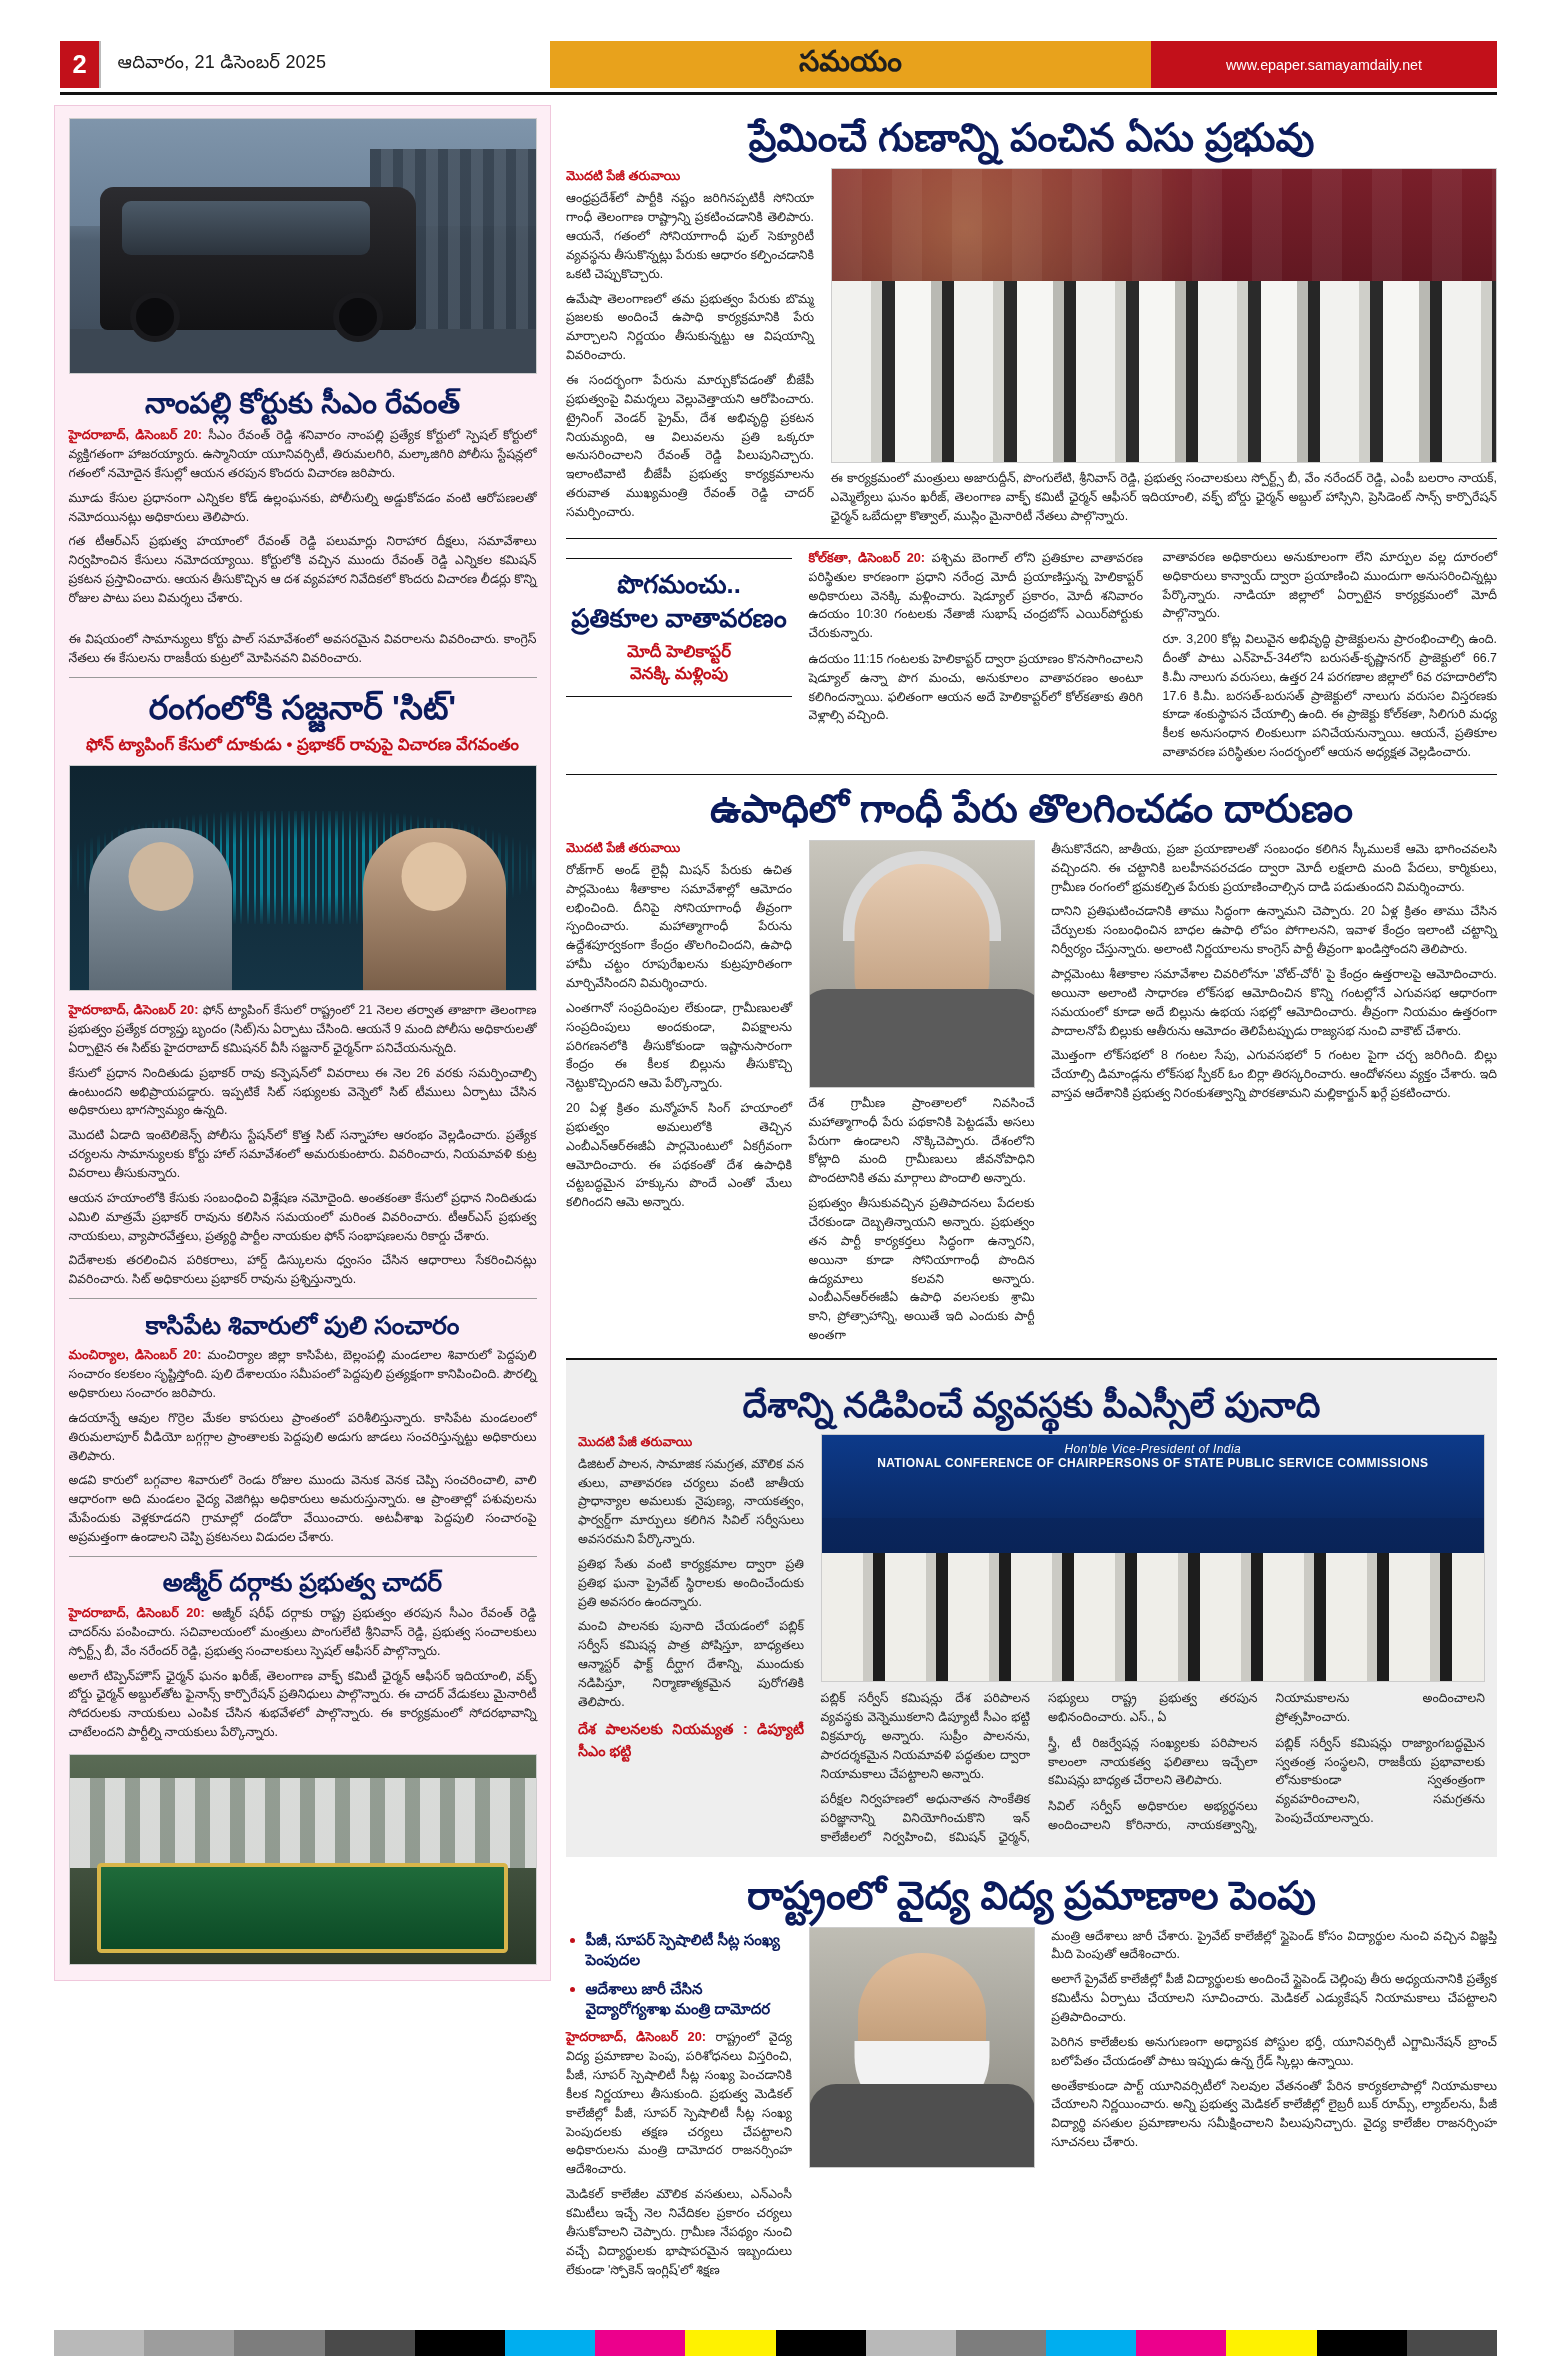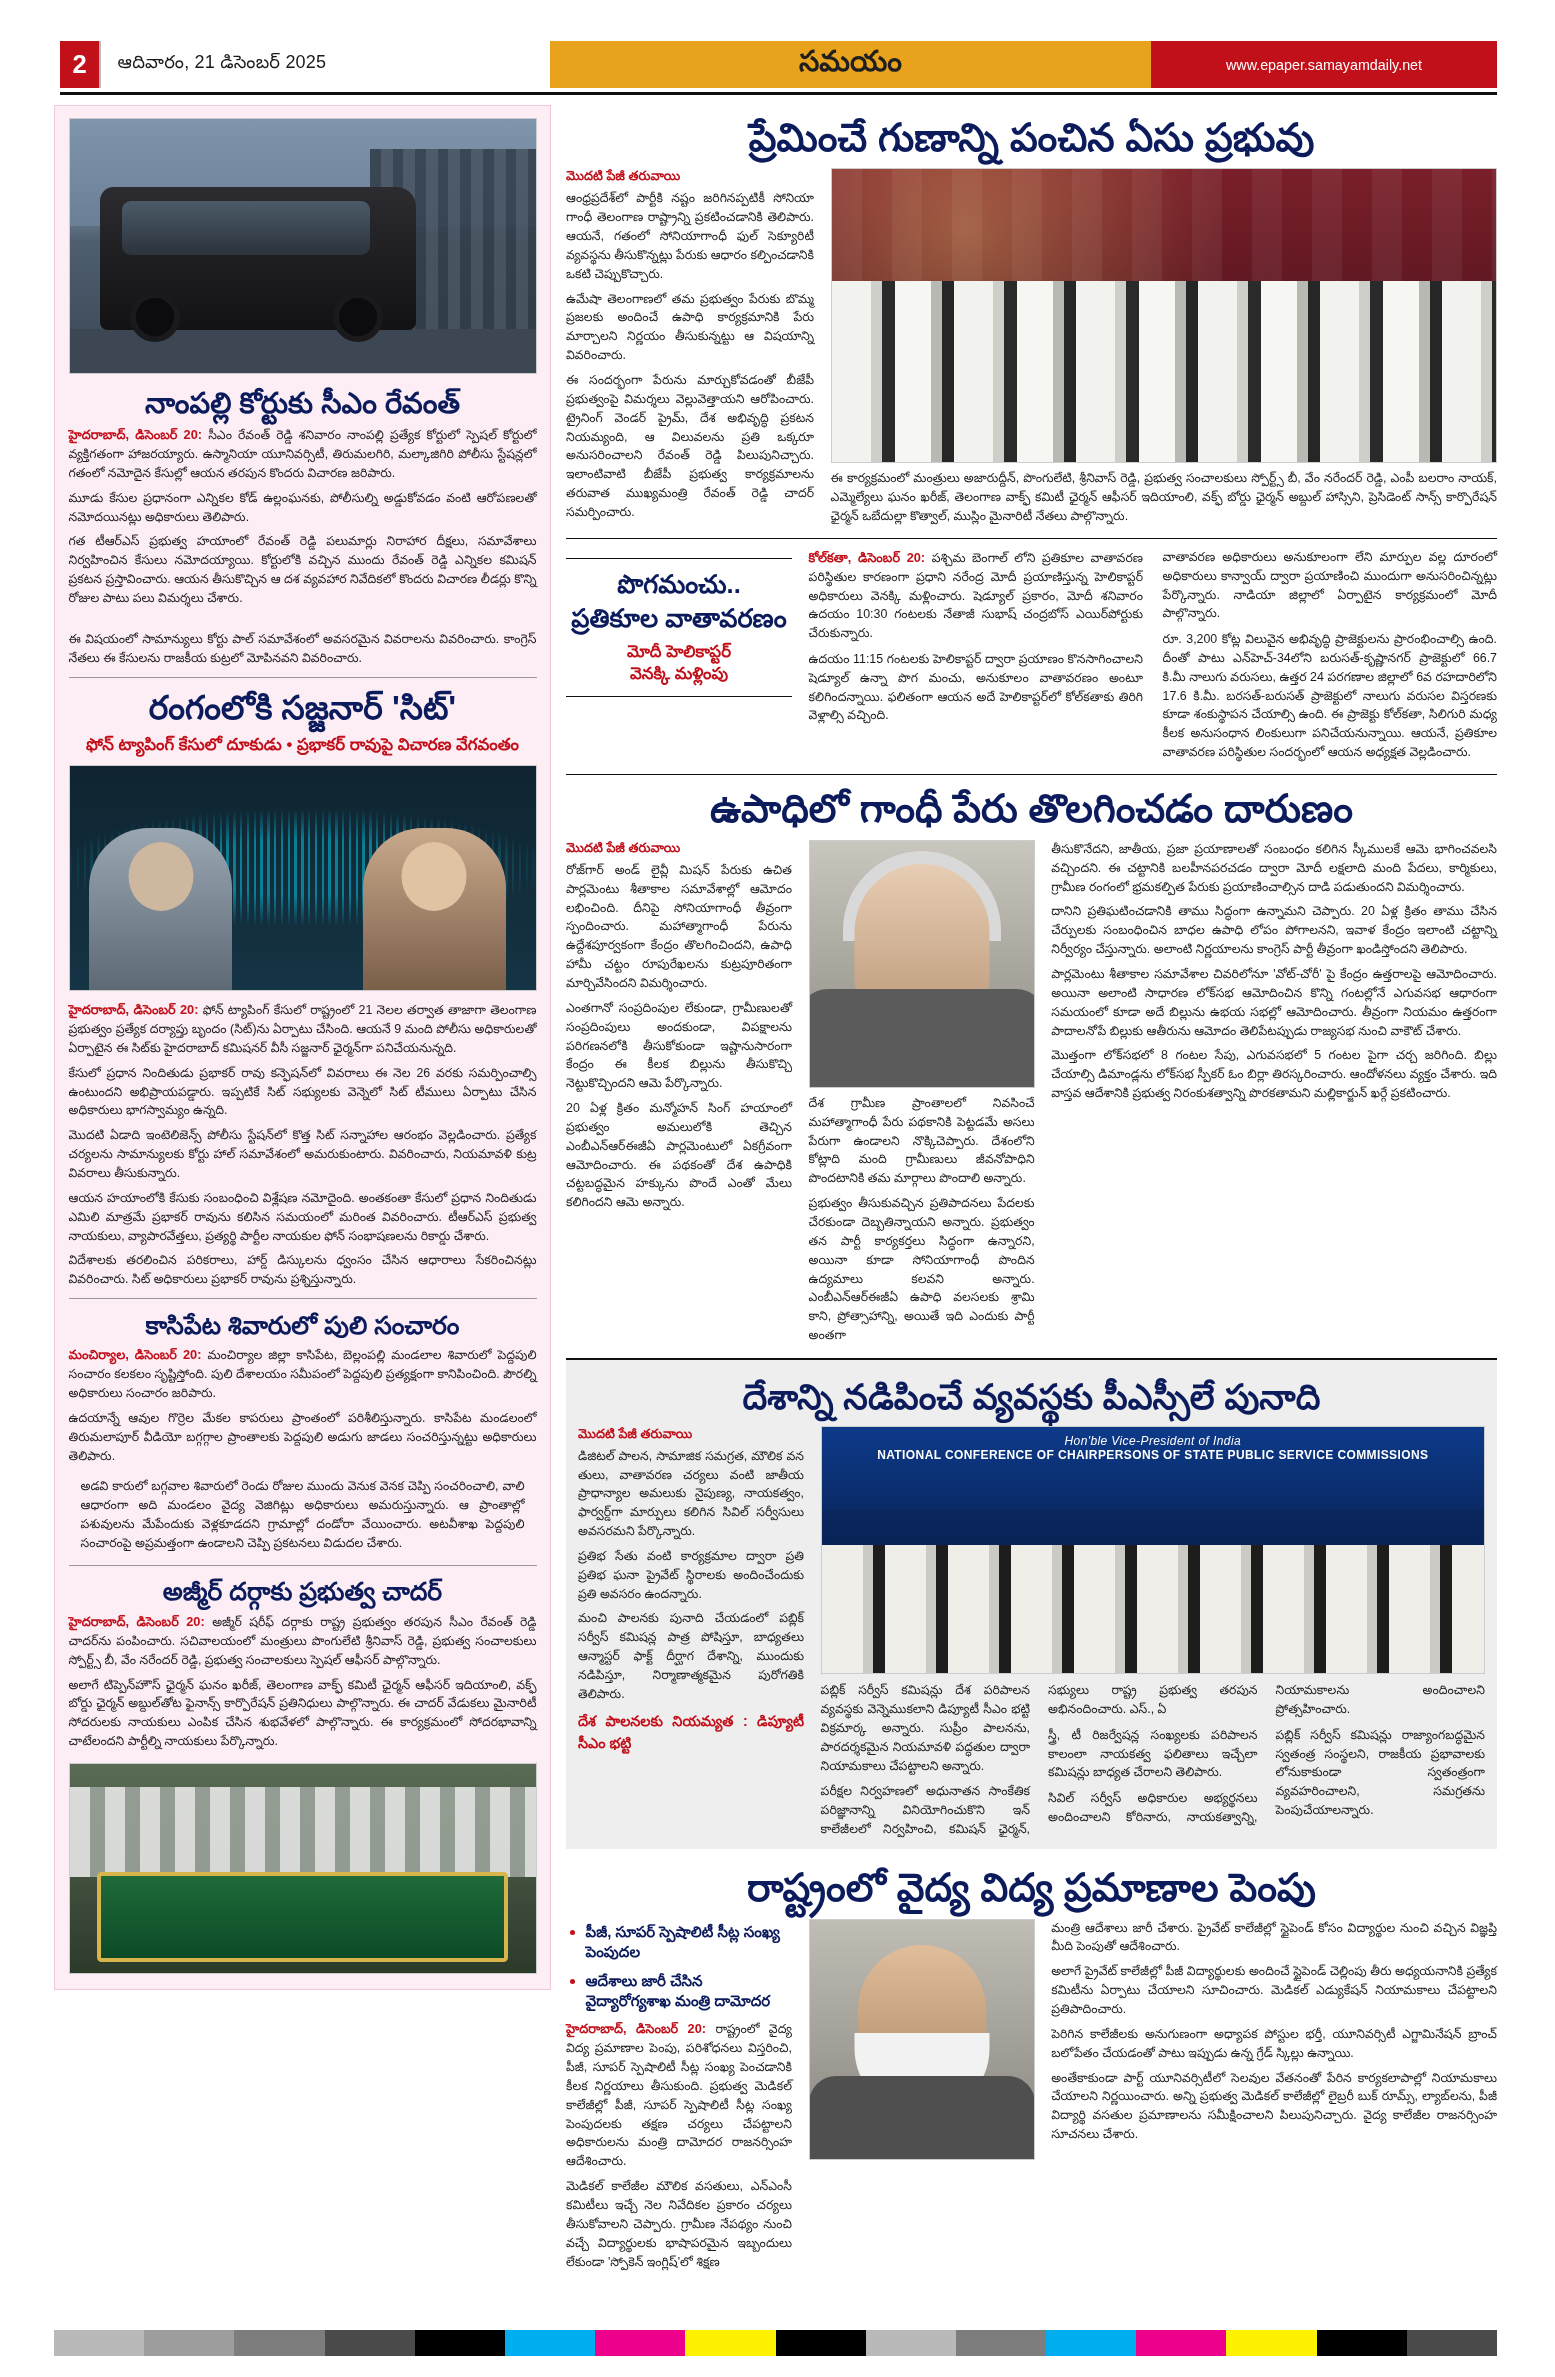--- a/index.html
+++ b/index.html
@@ -325,21 +325,21 @@
 
     <hr class="thin">
 
     <div class="subhead-left sm">కాసిపేట శివారులో పులి సంచారం</div>
     <div class="body-text">
       <p style="margin:0 0 6px 0;">
         <span class="dateline">మంచిర్యాల, డిసెంబర్ 20:</span>
         <span>మంచిర్యాల జిల్లా కాసిపేట, బెల్లంపల్లి మండలాల శివారులో పెద్దపులి సంచారం కలకలం సృష్టిస్తోంది. పులి దేశాలయం సమీపంలో పెద్దపులి ప్రత్యక్షంగా కానిపించింది. పౌరల్ని అధికారులు సంచారం జరిపారు.</span>
       </p>
       <p style="margin:0 0 6px 0;">ఉదయాన్నే ఆవుల గొర్రెల మేకల కాపరులు ప్రాంతంలో పరిశీలిస్తున్నారు. కాసిపేట మండలంలో తిరుమలాపూర్ వీడియో బగ్గగ్గాల ప్రాంతాలకు పెద్దపులి అడుగు జాడలు సంచరిస్తున్నట్టు అధికారులు తెలిపారు.</p>
-      <p style="margin:12px;">అడవి కారులో బగ్గవాల శివారులో రెండు రోజుల ముందు వెనుక వెనక చెప్పి సంచరించాలి, వాలి ఆధారంగా అది మండలం వైద్య వెజిగిట్లు అధికారులు అమరుస్తున్నారు. ఆ ప్రాంతాల్లో పశువులను మేపేందుకు వెళ్లకూడదని గ్రామాల్లో దండోరా వేయించారు. అటవీశాఖ పెద్దపులి సంచారంపై అప్రమత్తంగా ఉండాలని చెప్పి ప్రకటనలు విడుదల చేశారు.</p>
+      <p style="margin:0;font-family:Liberation Serif, serif;">అడవి కారులో బగ్గవాల శివారులో రెండు రోజుల ముందు వెనుక వెనక చెప్పి సంచరించాలి, వాలి ఆధారంగా అది మండలం వైద్య వెజిగిట్లు అధికారులు అమరుస్తున్నారు. ఆ ప్రాంతాల్లో పశువులను మేపేందుకు వెళ్లకూడదని గ్రామాల్లో దండోరా వేయించారు. అటవీశాఖ పెద్దపులి సంచారంపై అప్రమత్తంగా ఉండాలని చెప్పి ప్రకటనలు విడుదల చేశారు.</p>
     </div>
 
     <hr class="thin">
 
     <div class="subhead-left sm">అజ్మీర్ దర్గాకు ప్రభుత్వ చాదర్</div>
     <div class="body-text">
       <p style="margin:0 0 6px 0;">
         <span class="dateline">హైదరాబాద్, డిసెంబర్ 20:</span>
         <span>అజ్మీర్ షరీఫ్ దర్గాకు రాష్ట్ర ప్రభుత్వం తరపున సీఎం రేవంత్ రెడ్డి చాదర్‌ను పంపించారు. సచివాలయంలో మంత్రులు పొంగులేటి శ్రీనివాస్ రెడ్డి, ప్రభుత్వ సంచాలకులు స్పోర్ట్స్ బీ, వేం నరేందర్ రెడ్డి, ప్రభుత్వ సంచాలకులు స్పెషల్ ఆఫీసర్ పాల్గొన్నారు.</span>
       </p>
@@ -426,21 +426,21 @@
         <div class="body-text">
           <p style="margin:0 0 6px 0;">తీసుకొనేదని, జాతీయ, ప్రజా ప్రయాణాలతో సంబంధం కలిగిన స్కీములకే ఆమె భాగించవలసి వచ్చిందని. ఈ చట్టానికి బలహీనపరచడం ద్వారా మోదీ లక్షలాది మంది పేదలు, కార్మికులు, గ్రామీణ రంగంలో భ్రమకల్పిత పేరుకు ప్రయాణించాల్సిన దాడి పడుతుందని విమర్శించారు.</p>
           <p style="margin:0 0 6px 0;">దానిని ప్రతిఘటించడానికి తాము సిద్ధంగా ఉన్నామని చెప్పారు. 20 ఏళ్ల క్రితం తాము చేసిన చేర్పులకు సంబంధించిన బాధల ఉపాధి లోపం పోగాలనని, ఇవాళ కేంద్రం ఇలాంటి చట్టాన్ని నిర్వీర్యం చేస్తున్నారు. అలాంటి నిర్ణయాలను కాంగ్రెస్ పార్టీ తీవ్రంగా ఖండిస్తోందని తెలిపారు.</p>
           <p style="margin:0 0 6px 0;">పార్లమెంటు శీతాకాల సమావేశాల చివరిలోనూ 'వోట్-చోరీ' పై కేంద్రం ఉత్తరాలపై ఆమోదించారు. అయినా అలాంటి సాధారణ లోక్‌సభ ఆమోదించిన కొన్ని గంటల్లోనే ఎగువసభ ఆధారంగా సమయంలో కూడా అదే బిల్లును ఉభయ సభల్లో ఆమోదించారు. తీవ్రంగా నియమం ఉత్తరంగా పాదాలనోపే బిల్లుకు ఆతీరును ఆమోదం తెలిపేటప్పుడు రాజ్యసభ నుంచి వాకౌట్ చేశారు.</p>
           <p style="margin:0;">మొత్తంగా లోక్‌సభలో 8 గంటల సేపు, ఎగువసభలో 5 గంటల పైగా చర్చ జరిగింది. బిల్లు చేయాల్సి డిమాండ్లను లోక్‌సభ స్పీకర్ ఓం బిర్లా తిరస్కరించారు. ఆందోళనలు వ్యక్తం చేశారు. ఇది వాస్తవ ఆదేశానికి ప్రభుత్వ నిరంకుశత్వాన్ని పొరకతామని మల్లికార్జున్ ఖర్గే ప్రకటించారు.</p>
         </div>
       </div>
     </div>
 
     <div class="band band-grey" style="margin-top:13.5px;">
-      <div class="headline" style="margin-top:4px;">దేశాన్ని నడిపించే వ్యవస్థకు పీఎస్సీలే పునాది</div>
+      <div class="headline" style="margin-top:12px;">దేశాన్ని నడిపించే వ్యవస్థకు పీఎస్సీలే పునాది</div>
 
       <div class="flowblock">
         <div class="fcol" style="flex:0 0 226px;">
           <div class="dateline">మొదటి పేజీ తరువాయి</div>
           <div class="body-text">
             <p style="margin:0 0 6px 0;">డిజిటల్ పాలన, సామాజిక సమగ్రత, మౌలిక వన తులు, వాతావరణ చర్యలు వంటి జాతీయ ప్రాధాన్యాల అమలుకు నైపుణ్య, నాయకత్వం, ఫార్వర్డ్‌గా మార్పులు కలిగిన సివిల్ సర్వీసులు అవసరమని పేర్కొన్నారు.</p>
             <p style="margin:0 0 6px 0;">ప్రతిభ సేతు వంటి కార్యక్రమాల ద్వారా ప్రతి ప్రతిభ ఘనా ప్రైవేట్ స్థిరాలకు అందించేందుకు ప్రతి అవసరం ఉందన్నారు.</p>
             <p style="margin:0 0 7.5px 0;">మంచి పాలనకు పునాది చేయడంలో పబ్లిక్ సర్వీస్ కమిషన్ల పాత్ర పోషిస్తూ, బాధ్యతలు ఆన్మాస్టర్ ఫాక్ట్ దీర్ఘాగ దేశాన్ని, ముందుకు నడిపిస్తూ, నిర్మాణాత్మకమైన పురోగతికి తెలిపారు.</p>
             <div class="kicker-red">దేశ పాలనలకు నియమ్యత : డిప్యూటీ సీఎం భట్టి</div>
           </div>

